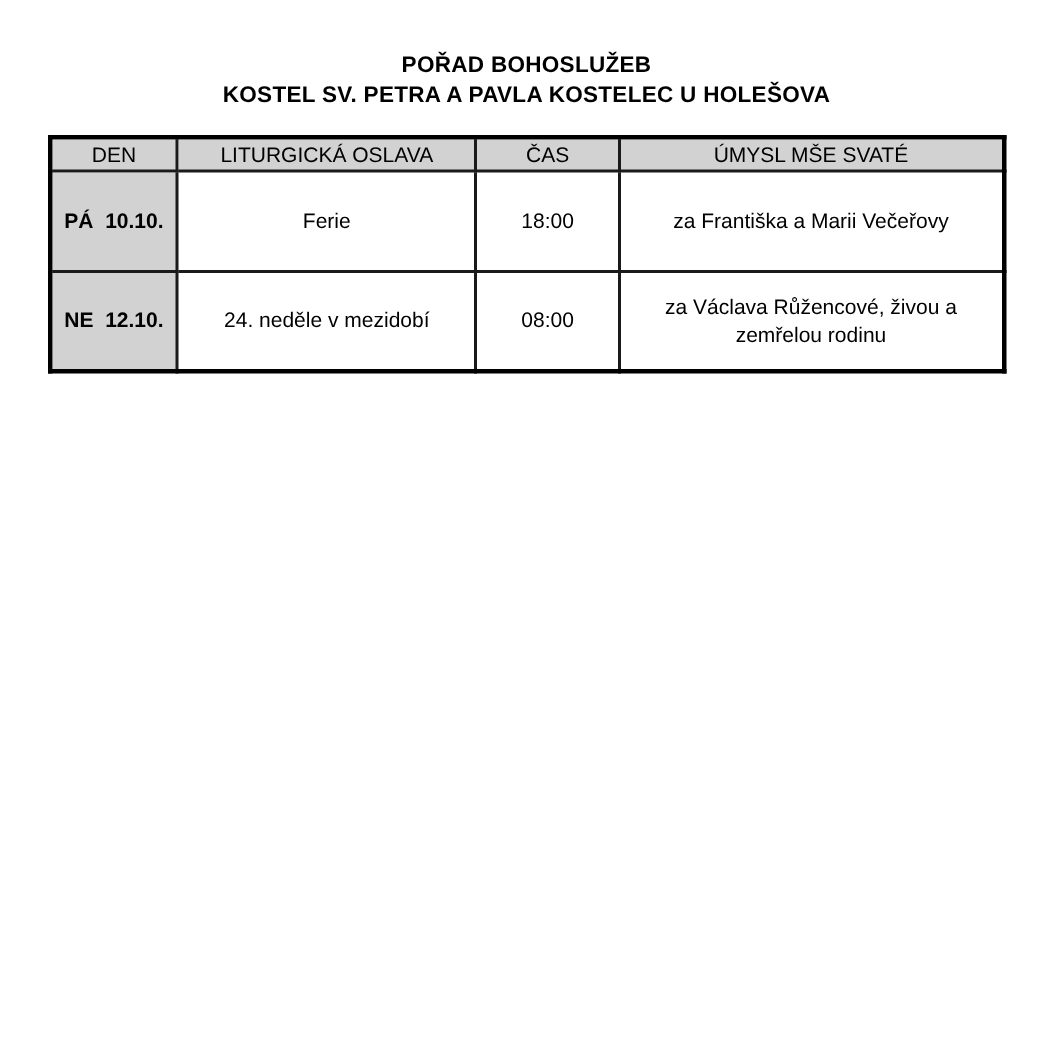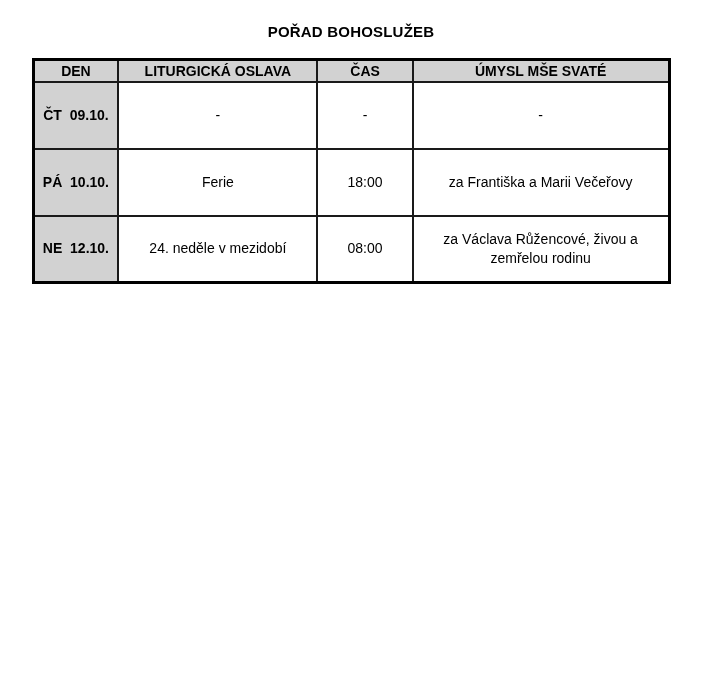--- a/index.html
+++ b/index.html
@@ -9,42 +9,42 @@
     --text:#000000;
     --bg:#ffffff;
   }
   *{box-sizing:border-box;margin:0;padding:0;}
   html,body{width:702px;height:694px;overflow:hidden;}
   body{
     background:var(--bg);
     color:var(--text);
     font-family:"Liberation Sans","DejaVu Sans",sans-serif;
   }
-  .page{padding-top:22px;}
+  .page{padding-top:34px;}
   .title-block{text-align:center;line-height:20px;}
   .title-line1,.title-line2{font-size:15px;font-weight:bold;letter-spacing:.2px;}
   .title-line3{font-size:14.5px;font-weight:normal;margin-top:1px;}
   table.schedule{
     margin:16px auto 0;
     border-collapse:collapse;
     table-layout:fixed;
     width:639px;
     border:3px solid var(--border-outer);
   }
   .schedule th,.schedule td{
     border:2px solid var(--border-inner);
     text-align:center;
     vertical-align:middle;
     overflow:hidden;
   }
   .schedule th{
     background:var(--header-bg);
     height:22px;
     font-size:14px;
-    font-weight:bold;
+    font-weight:normal;
     padding:1px 2px;
   }
   .schedule td{
     height:67px;
     font-size:14px;
     line-height:1.35;
     padding:2px 6px;
     background:#ffffff;
   }
   .schedule td.day{
@@ -57,45 +57,40 @@
   .col-celebration{width:198px;}
   .col-time{width:95px;}
   .col-intention{width:255px;}
 </style>
 </head>
 <body>
 
 <div class="page">
   <div class="title-block">
     <div class="title-line1">POŘAD BOHOSLUŽEB</div>
+    <div class="title-line2">KOSTEL SV. PETRA A PAVLA KOSTELEC U HOLEŠOVA</div>
   </div>
 
   <table class="schedule">
     <colgroup>
       <col class="col-day">
       <col class="col-celebration">
       <col class="col-time">
       <col class="col-intention">
     </colgroup>
     <thead>
       <tr>
         <th>DEN</th>
         <th>LITURGICKÁ OSLAVA</th>
         <th>ČAS</th>
         <th>ÚMYSL MŠE SVATÉ</th>
       </tr>
     </thead>
     <tbody>
         <tr>
-          <td class="day">ČT&nbsp;&nbsp;09.10.</td>
-          <td>-</td>
-          <td>-</td>
-          <td>-</td>
-        </tr>
-        <tr>
           <td class="day">PÁ&nbsp;&nbsp;10.10.</td>
           <td>Ferie</td>
           <td>18:00</td>
           <td>za Františka a Marii Večeřovy</td>
         </tr>
         <tr>
           <td class="day">NE&nbsp;&nbsp;12.10.</td>
           <td>24. neděle v mezidobí</td>
           <td>08:00</td>
           <td>za Václava Růžencové, živou a zemřelou rodinu</td>

